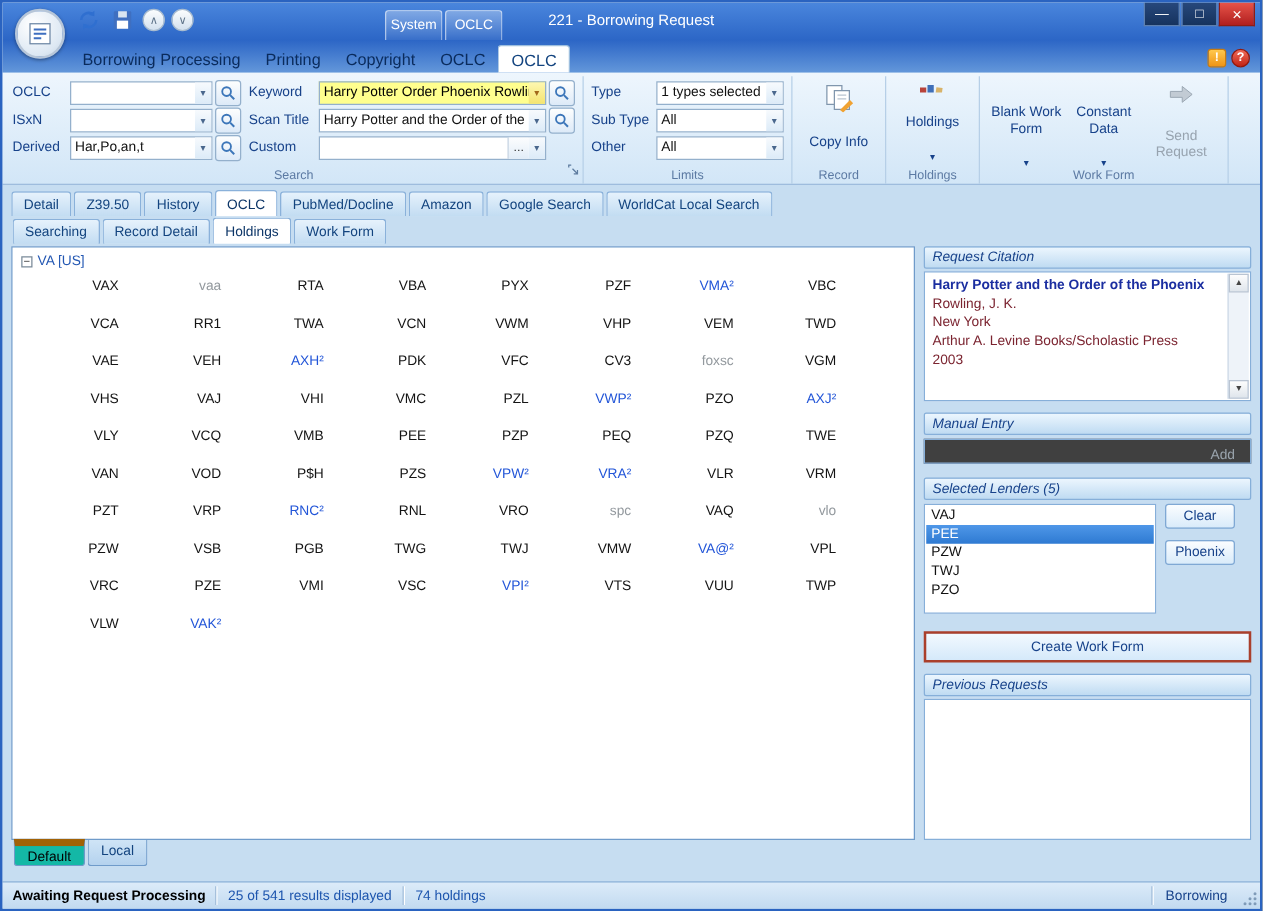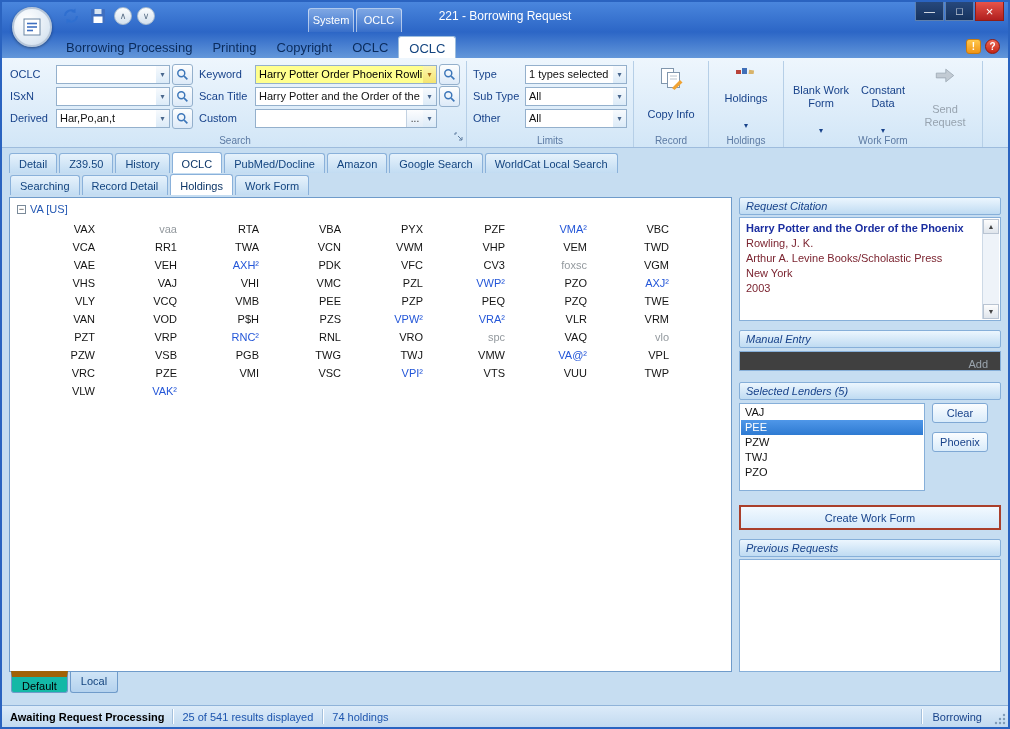--- a/index.html
+++ b/index.html
@@ -71,21 +71,21 @@
   .t1{padding:4px 9px 3px;font-size:11px;color:#13447f;background:linear-gradient(#e6f2fc,#c2dcf2);
       border:1px solid #8ab1da;border-bottom:none;border-radius:3px 3px 0 0;}
   .t1.sel{background:#fff;color:#0d3668;padding-top:5px;}
   .tabs2{display:flex;gap:2px;align-items:flex-end;flex:none;margin-top:1px;padding-left:1px;}
   .content{flex:1;display:flex;min-height:0;margin-top:2px;}
   .left-col{flex:1;display:flex;flex-direction:column;min-width:0;}
   .holdings-panel{flex:1;background:#fff;border:1px solid #6f9bca;overflow:hidden;padding:5px 0 0 7px;}
   .tree-hdr{display:flex;align-items:center;gap:4px;font-size:11px;color:#2458b3;}
   .collapse-box{width:9px;height:9px;border:1px solid #7a8a99;background:#fff;font-size:9px;line-height:7px;
                 text-align:center;color:#333;}
-  .hgrid{margin:8px 0 0 12px;display:grid;grid-template-columns:repeat(8,82px);row-gap:6px;font-size:11px;}
+  .hgrid{margin:8px 0 0 12px;display:grid;grid-template-columns:repeat(8,82px);row-gap:18px;font-size:11px;}
   .hcell{text-align:right;padding-right:16px;white-space:nowrap;}
   .hcell.k{color:#141414;}
   .hcell.b{color:#2356d8;}
   .hcell.g{color:#93999e;}
   .bottom-tabs{height:21px;display:flex;padding-left:2px;flex:none;}
   .bt{padding:3px 10px 0;font-size:11px;border:1px solid #6f9bca;border-top:none;border-radius:0 0 3px 3px;
       background:linear-gradient(#cfe4f6,#b4d2ee);color:#13447f;margin-right:2px;}
   .bt.sel{background:#14b8a6;color:#000;border-top:6px solid #a16207;margin-top:-1px;}
   
   .right-col{width:262px;margin-left:7px;display:flex;flex-direction:column;font-size:11px;padding-bottom:21px;}
@@ -469,22 +469,22 @@
           <div class="bt sel">Default</div>
           <div class="bt">Local</div>
         </div>
       </div>
 
       <div class="right-col">
         <div class="sect-hdr">Request Citation</div>
         <div class="cit-box">
           <div class="cit-title">Harry Potter and the Order of the Phoenix</div>
           <div class="cit-line">Rowling, J. K.</div>
+          <div class="cit-line">New York</div>
           <div class="cit-line">Arthur A. Levine Books/Scholastic Press</div>
-          <div class="cit-line">New York</div>
           <div class="cit-line">2003</div>
           <div class="vscroll">
             <div class="sarrow">▲</div>
             <div class="sarrow">▼</div>
           </div>
         </div>
 
         <div class="sect-hdr mt8">Manual Entry</div>
         <div class="me-input">
           <span>Add</span>

